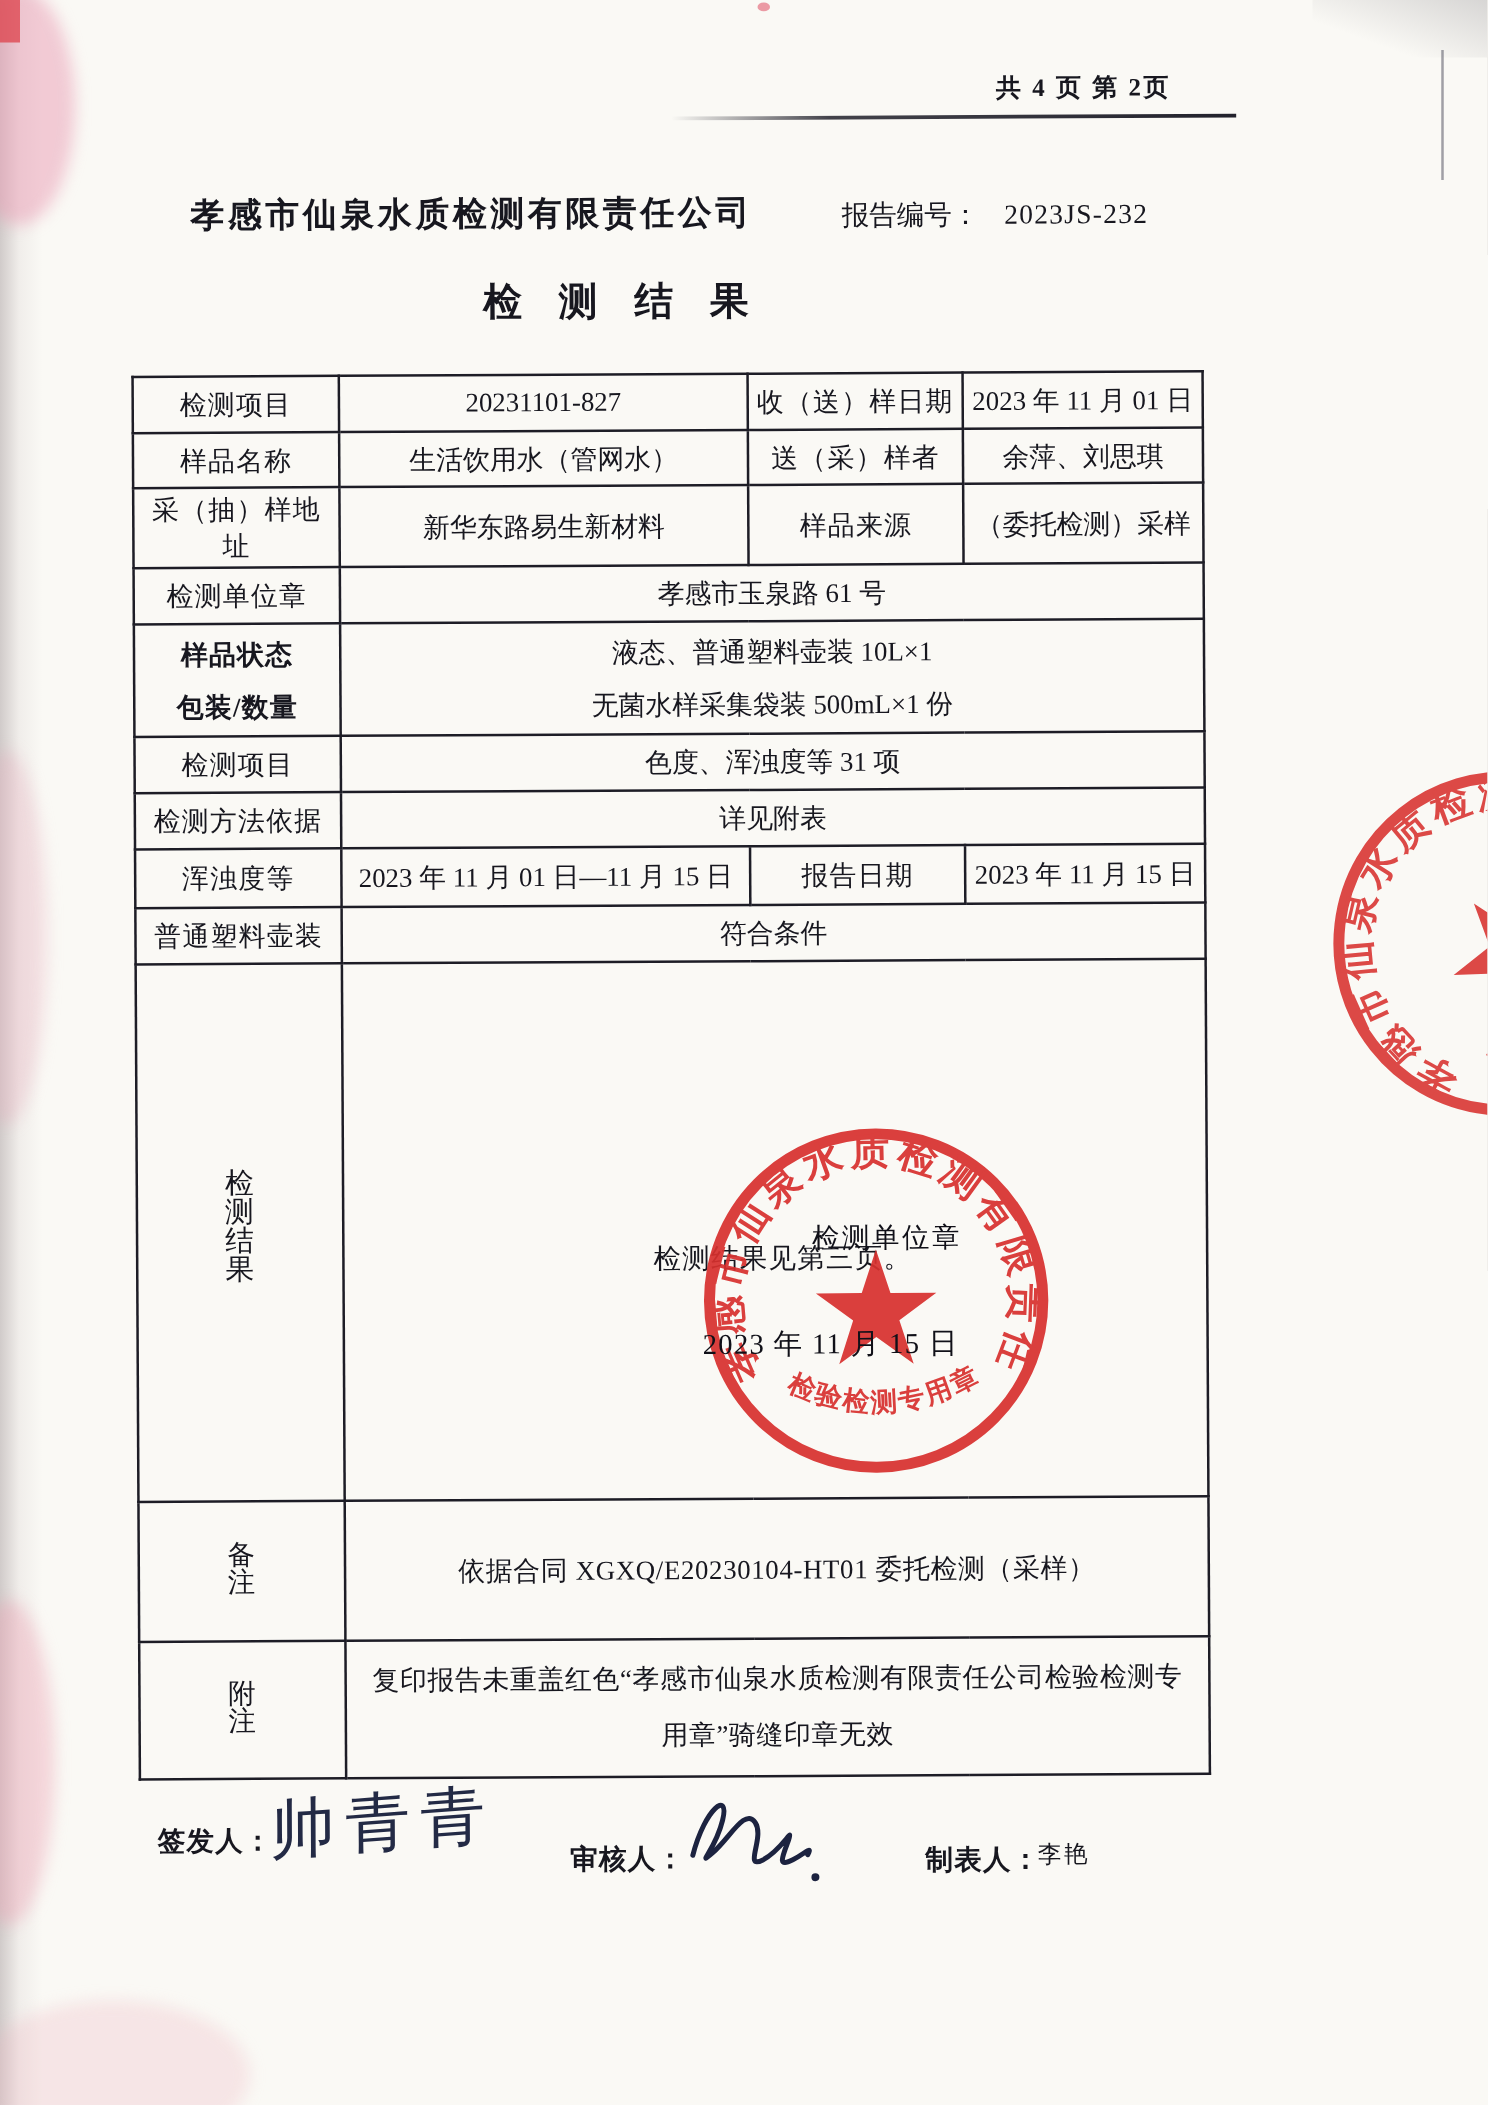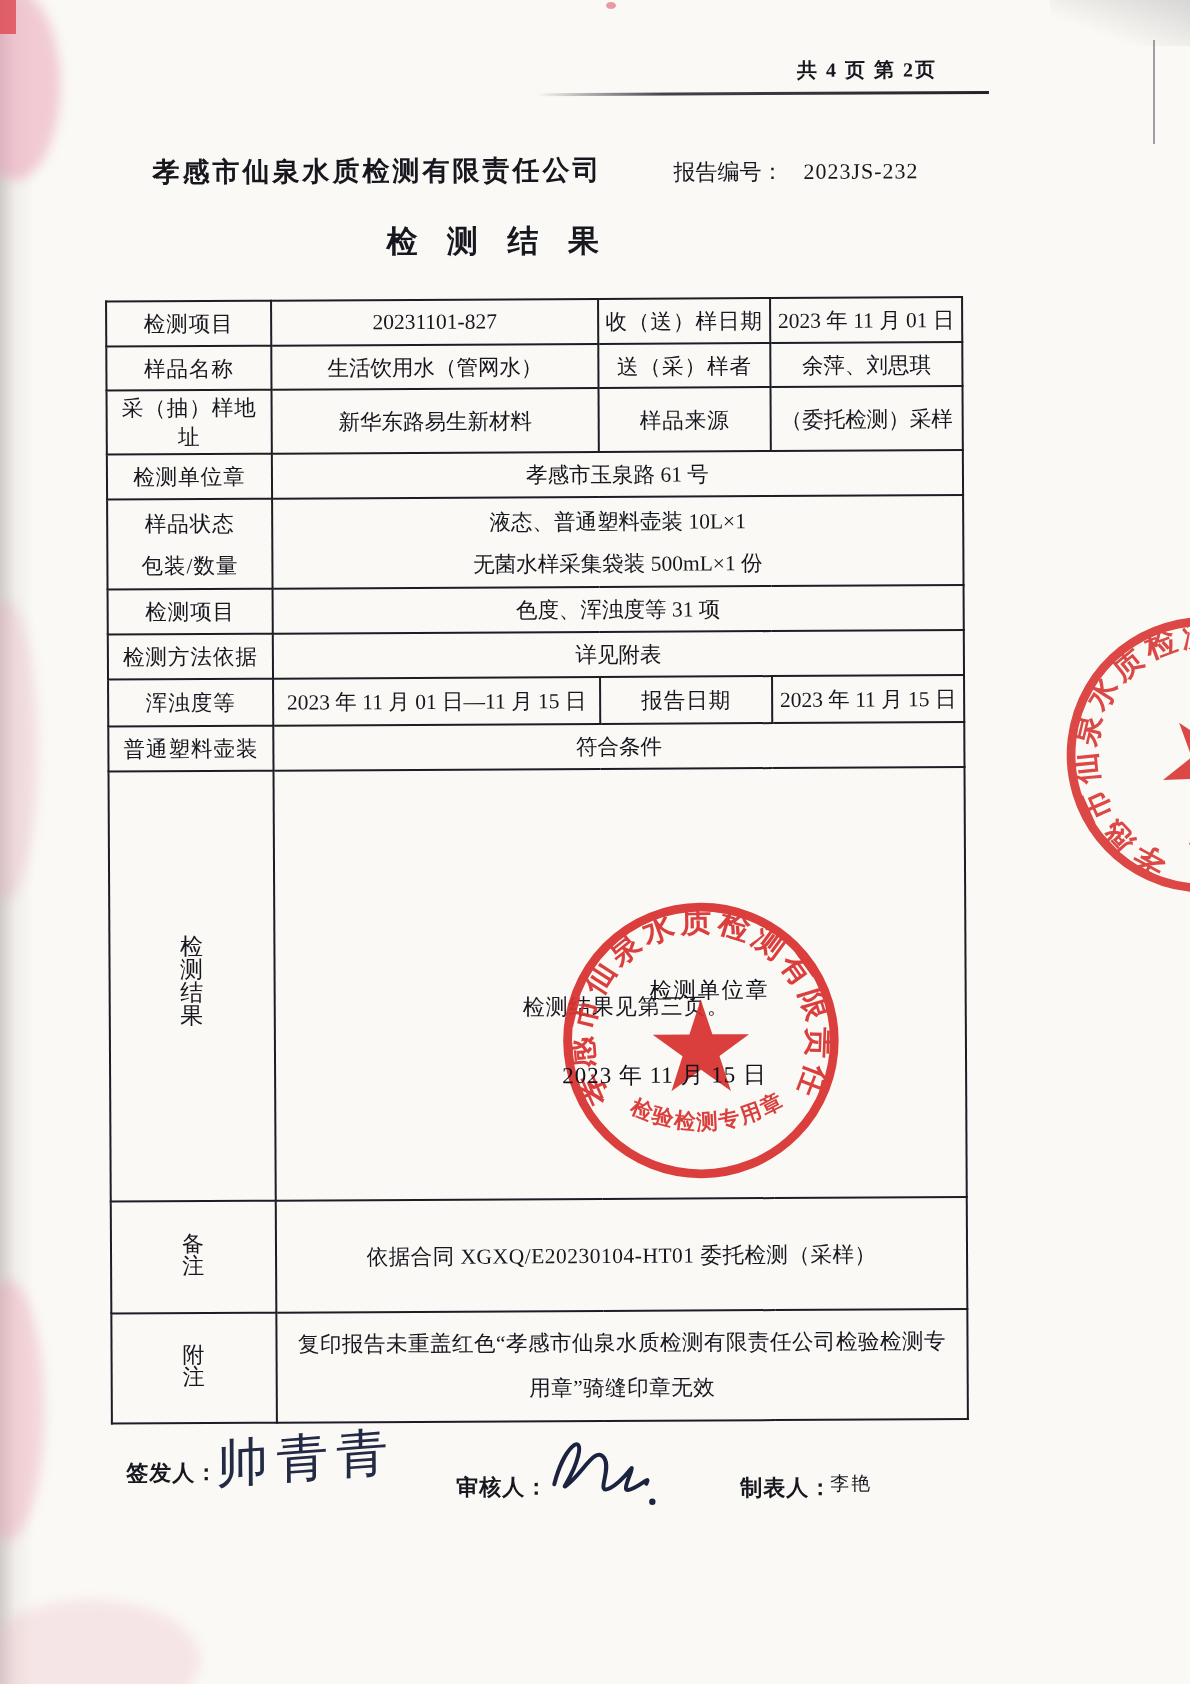--- a/index.html
+++ b/index.html
@@ -30,21 +30,21 @@
   .company-name{position:absolute;left:155px;top:152px;font-size:27px;font-weight:600;letter-spacing:3px;}
   .report-no{position:absolute;left:676px;top:158px;font-size:22px;}
   .report-no .val{margin-left:20px;letter-spacing:1px;}
   .doc-title{position:absolute;left:0;top:220px;width:990px;text-align:center;
     font-size:31px;font-weight:700;letter-spacing:0.95em;text-indent:0.95em;}
   
   table.report{position:absolute;left:107px;top:298px;width:856px;border-collapse:collapse;table-layout:fixed;z-index:2;}
   table.report td{border:2px solid #1d1d26;font-size:21.5px;text-align:center;vertical-align:middle;padding:2px 4px;}
   td.lbl{letter-spacing:1px;}
   .two-line{display:flex;flex-direction:column;justify-content:space-around;height:100%;}
-  td.vcell{vertical-align:middle;}
+  td.vcell{vertical-align:middle;font-weight:bold;}
   .vstack{display:flex;flex-direction:column;align-items:center;justify-content:space-between;padding:46px 0 56px 0;height:100%;box-sizing:border-box;}
   .vstack span{display:block;line-height:1;}
   .result-cell{position:relative;text-align:left;vertical-align:top;}
   .result-note{padding:46px 0 0 12px;font-size:22px;letter-spacing:1px;}
   .remark-val{text-align:left;padding-left:16px;letter-spacing:0.5px;}
   .note-val{text-align:left;padding-left:16px;line-height:2.1;letter-spacing:0.5px;}
   
   .stamp{position:absolute;z-index:5;opacity:0.92;}
   .stamp-main{left:553px;top:895px;width:292px;height:292px;}
   .stamp-edge{left:1058px;top:612px;width:292px;height:292px;transform:rotate(-38deg);opacity:0.88;}

